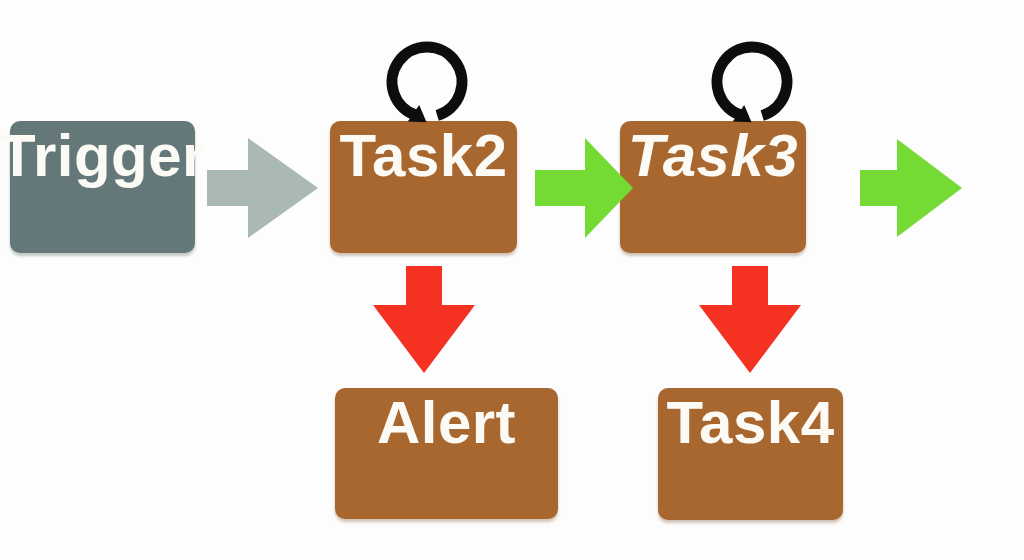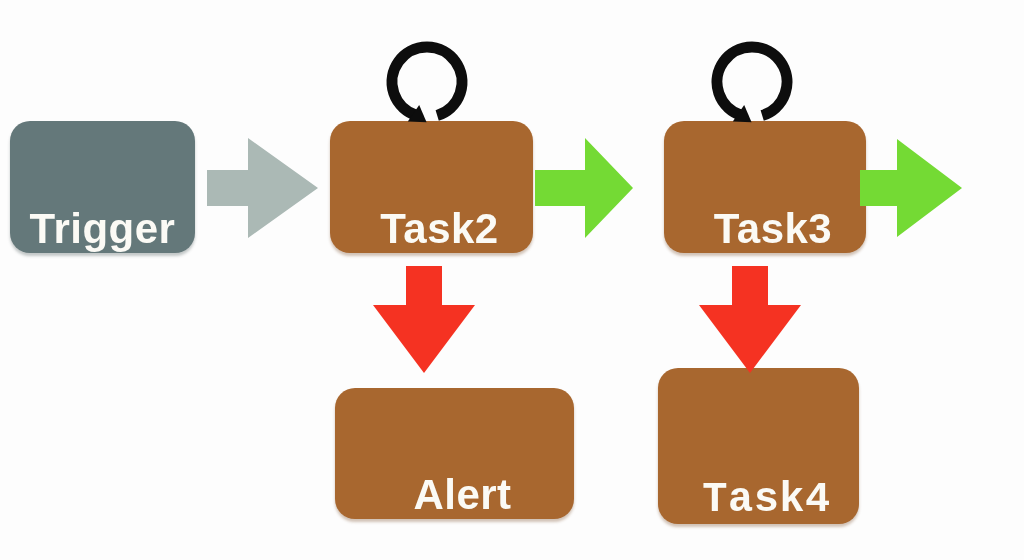--- a/index.html
+++ b/index.html
@@ -6,44 +6,43 @@
   .canvas {
     position: relative;
     width: 1024px;
     height: 560px;
     background: #fdfdfd;
     overflow: hidden;
     font-family: "Liberation Sans", sans-serif;
   }
   .node {
     position: absolute;
-    border-radius: 20px;
+    border-radius: 10px;
     display: flex;
-    align-items: flex-end;
+    align-items: flex-start;
     justify-content: center;
     color: #fbfaf5;
     font-weight: bold;
-    font-size: 42px;
+    font-size: 60px;
     letter-spacing: 0.5px;
     user-select: none;
   }
   .node.task {
     background: #a8672f;
     box-shadow: 0 3px 3px rgba(110, 60, 20, 0.30);
-    padding-left: 16px;
   }
   .node.trigger {
     background: #64787a;
     box-shadow: 0 3px 3px rgba(60, 75, 75, 0.30);
   }
   #node-trigger { left: 10px;  top: 121px; width: 185px; height: 132px; }
   #node-task2   { left: 330px; top: 121px; width: 187px; height: 132px; }
-  #node-task3   { left: 664px; top: 121px; width: 186px; height: 132px; }
+  #node-task3   { left: 620px; top: 121px; width: 186px; height: 132px; font-style: italic; }
   #node-alert   { left: 335px; top: 388px; width: 223px; height: 131px; }
-  #node-task4   { left: 658px; top: 368px; width: 185px; height: 156px; font-family: Liberation Mono, monospace; }
+  #node-task4   { left: 658px; top: 388px; width: 185px; height: 132px; }
 
   svg.arrow, svg.loop { position: absolute; display: block; }
   #arrow-trigger-task2 { left: 205px; top: 135px; }
   #arrow-task2-task3   { left: 533px; top: 135px; }
   #arrow-task3-out     { left: 858px; top: 135px; }
   #arrow-task2-alert   { left: 371px; top: 264px; }
   #arrow-task3-task4   { left: 697px; top: 264px; }
   #loop-task2 { left: 382px; top: 36px; }
   #loop-task3 { left: 707px; top: 36px; }
 </style>

